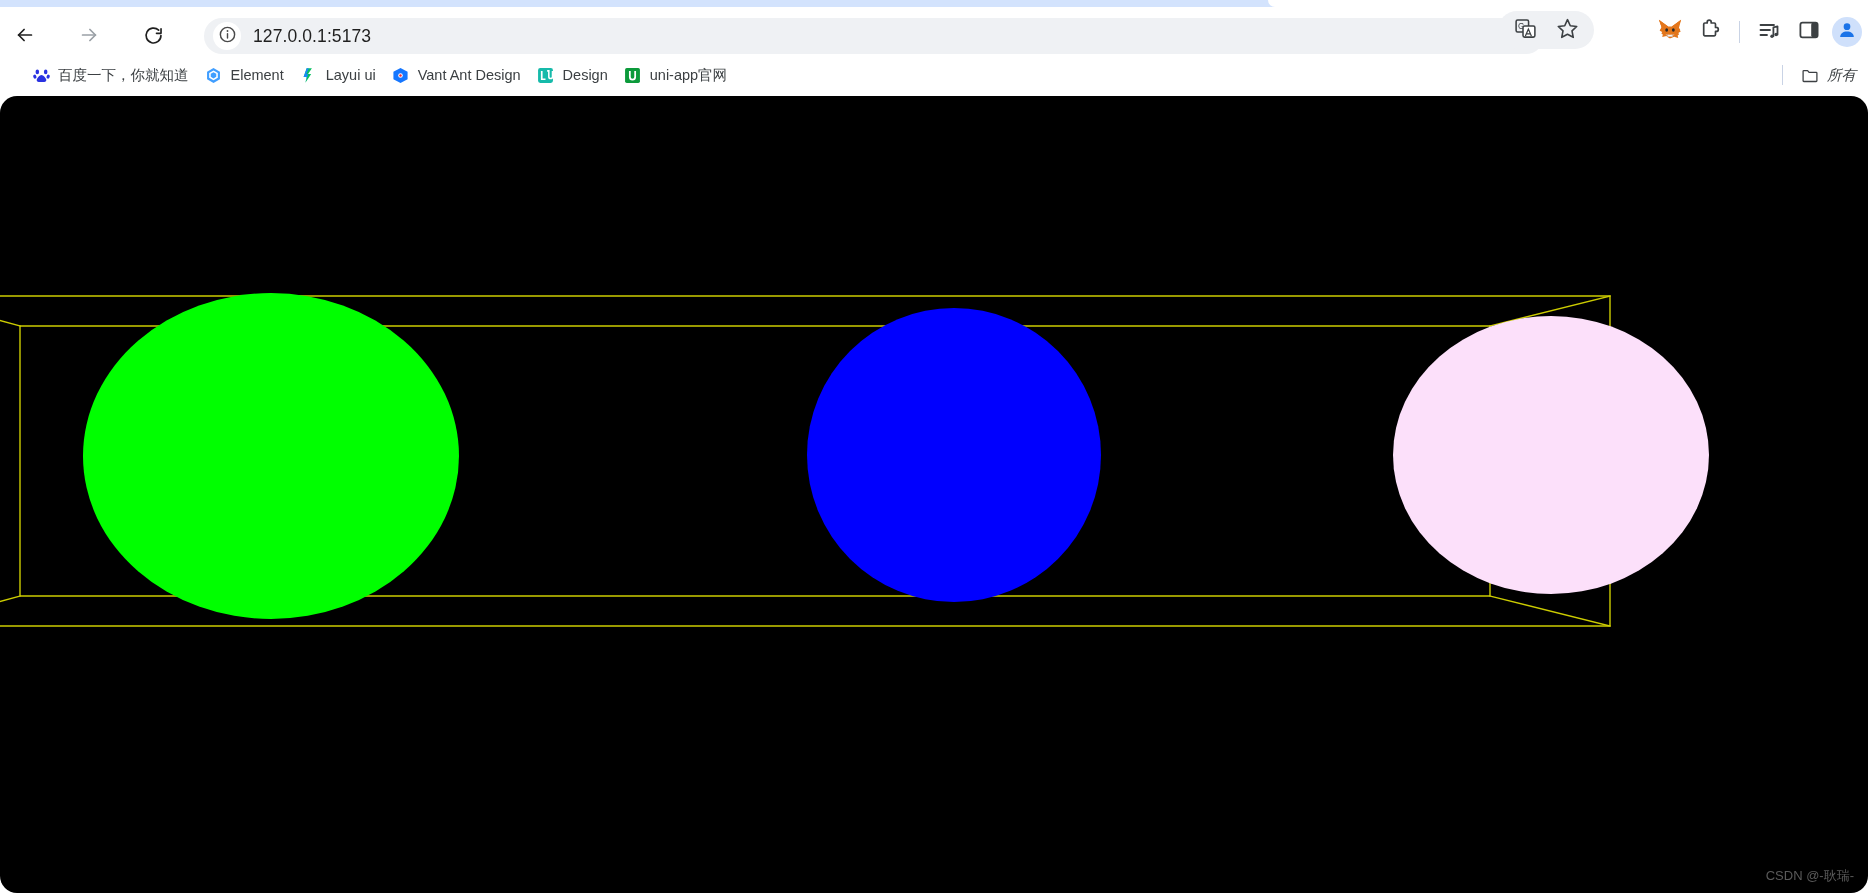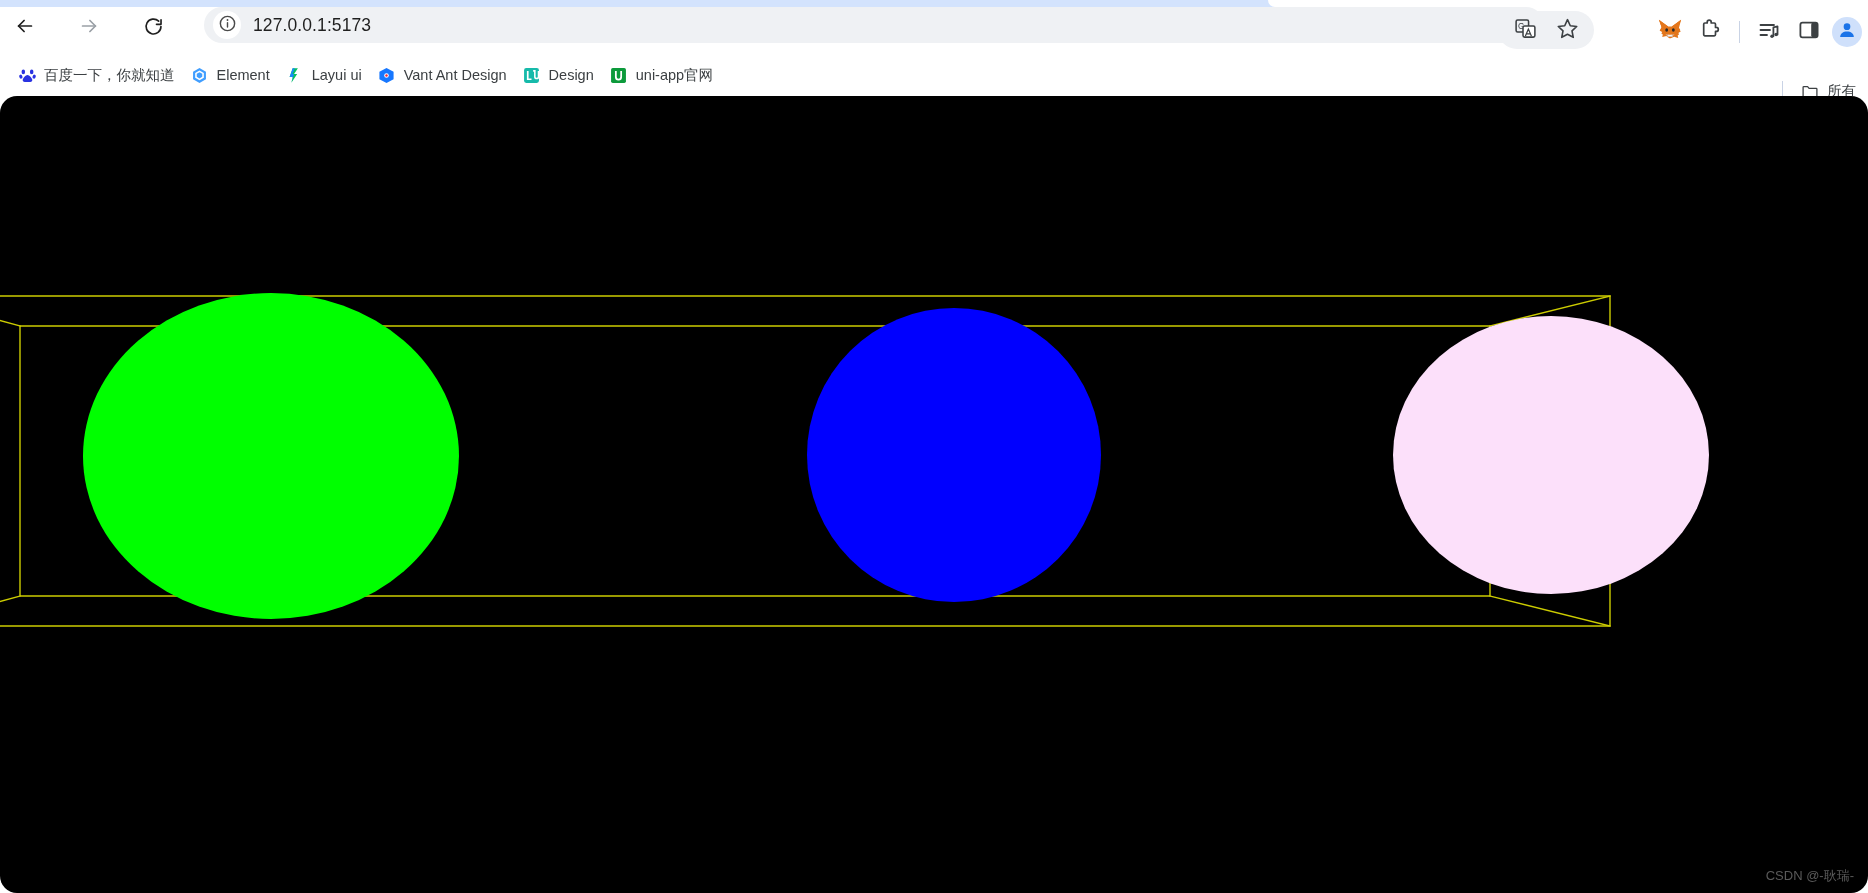--- a/index.html
+++ b/index.html
@@ -36,21 +36,21 @@
     border-bottom-left-radius:10px;
   }
 
   .toolbar {
     position: absolute;
     top: 7px; left: 0;
     width: 1868px;
     height: 47px;
     background: #ffffff;
     display: flex;
-    align-items: flex-start;
+    align-items: flex-end;
     gap: 20px;
   }
 
   .nav-btn {
     width: 38px; height: 38px;
     margin-left: 6px;
     border-radius: 50%;
     display: flex; align-items: center; justify-content: center;
     flex: 0 0 auto;
     cursor: pointer;
@@ -131,21 +131,21 @@
 
   
   .bookmarks {
     position: absolute;
     top: 54px; left: 0;
     width: 1868px;
     height: 42px;
     background: #ffffff;
     display: flex;
     align-items: center;
-    padding-left: 10px;
+    padding-left: 24px;
     overflow: hidden;
   }
   .bm {
     display: flex;
     align-items: center;
     height: 28px;
     padding: 0 8px;
     border-radius: 6px;
     cursor: pointer;
     white-space: nowrap;
@@ -156,25 +156,26 @@
     margin-right: 8px;
     display: flex; align-items: center; justify-content: center;
     flex: 0 0 auto;
   }
   .bm .bm-label {
     font-size: 14.5px;
     color: #3c4043;
   }
   .bm-right {
     position: absolute;
-    right: 0; top: 16px;
+    right: 0; top: 0;
     height: 42px;
     display: flex;
     align-items: center;
     padding-right: 4px;
+    font-style: italic;
   }
   .bm-right .vdivider { height: 20px; margin: 0 10px 0 0; }
 
   
   .page {
     position: absolute;
     top: 96px; left: 0;
     width: 1868px;
     height: 797px;
     background: #000000;

